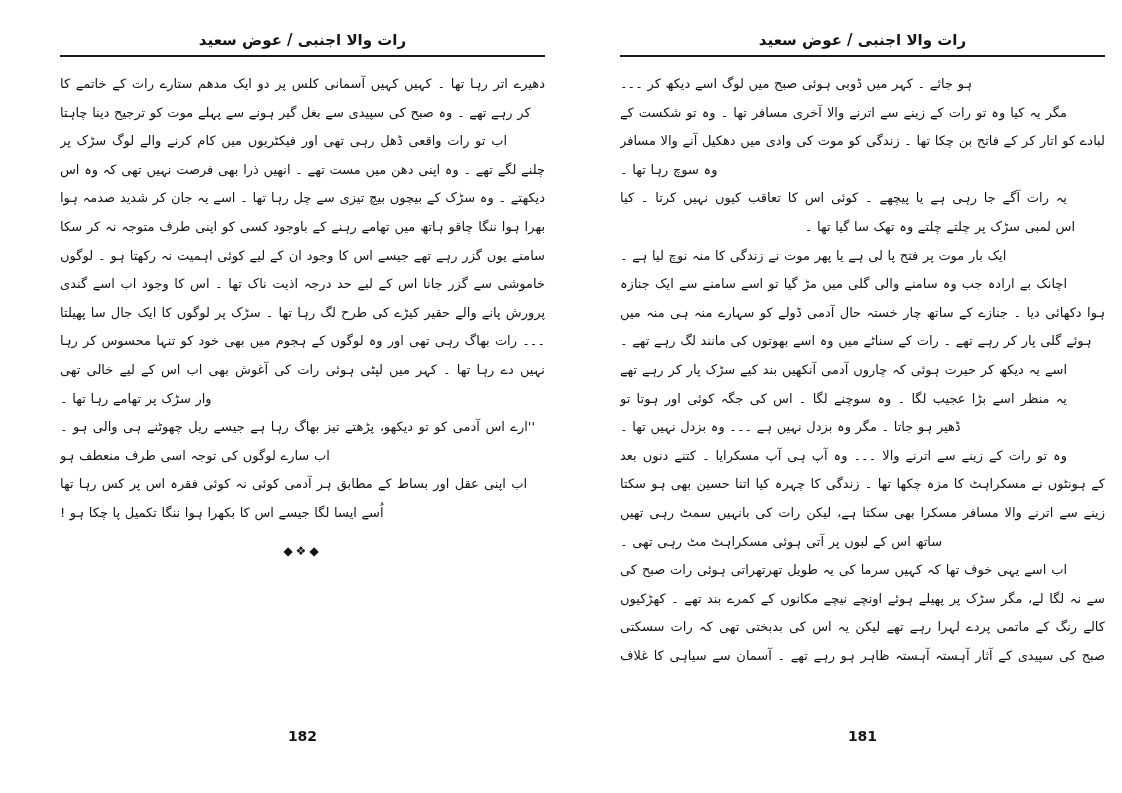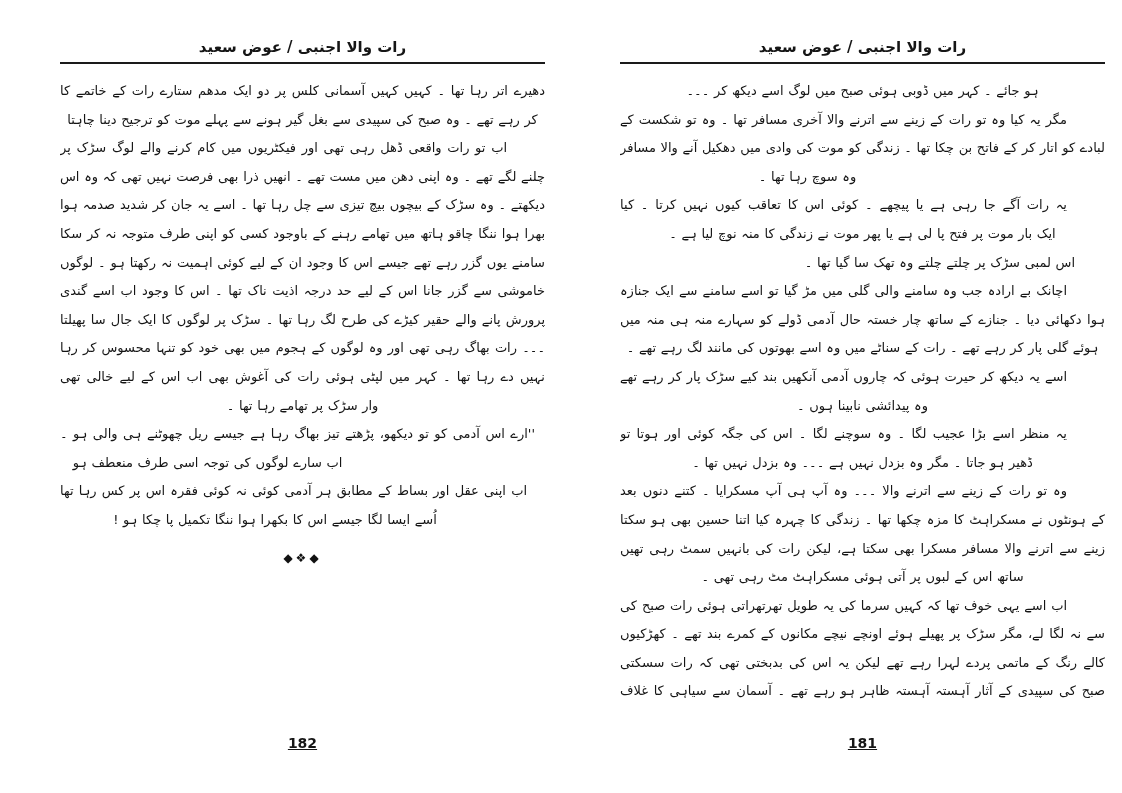--- a/index.html
+++ b/index.html
@@ -1,48 +1,48 @@
 <!DOCTYPE html>
 <html lang="ur"><head>
 <meta charset="utf-8">
 <style>
   * { margin:0; padding:0; box-sizing:border-box; }
   html, body { background:#ffffff; }
   body {
     width:1122px; height:793px; position:relative; overflow:hidden;
     font-family:"DejaVu Sans", sans-serif; color:#151515;
   }
-  .page { position:absolute; top:11px; width:485px; height:765px; }
+  .page { position:absolute; top:4px; width:485px; height:765px; }
   #page-left  { left:60px; }
   #page-right { left:620px; }
 
   .running-head {
     direction:rtl; text-align:center;
     font-size:15px; font-weight:bold;
     padding-top:27px; letter-spacing:0;
   }
   .head-rule { border-bottom:2px solid #1a1a1a; margin-top:6px; }
 
   .body-text { direction:rtl; margin-top:13px; font-size:13px; }
   .line {
     height:28.6px; line-height:28.6px; overflow:hidden;
     white-space:normal; word-spacing:0.5px;
   }
   .line.full       { text-align:justify; text-align-last:justify; }
   .line.start      { text-align:justify; text-align-last:justify; padding-right:38px; }
   .line.start-short{ text-align:right; padding-right:30px; }
-  .line.end        { text-align:center; }
+  .line.end        { text-align:left; }
 
   .ornament {
     text-align:center; font-size:12px; letter-spacing:3px;
     margin-top:16px; color:#111;
   }
   .page-number {
     position:absolute; top:724px; left:0; width:100%;
-    text-align:center; font-weight:bold; font-size:14px;text-decoration:underline;
+    text-align:center; font-weight:bold; font-size:14px;
   }
 </style>
 </head>
 <body>
 
 <div class="page" id="page-left">
   <div class="running-head">رات والا اجنبی / عوض سعید</div>
   <div class="head-rule"></div>
   <div class="body-text">
       <div class="line full">دھیرے اتر رہا تھا ۔ کہیں کہیں آسمانی کلس پر دو ایک مدھم ستارے رات کے خاتمے کا جیسے اعلان</div>
@@ -68,27 +68,26 @@
 
 <div class="page" id="page-right">
   <div class="running-head">رات والا اجنبی / عوض سعید</div>
   <div class="head-rule"></div>
   <div class="body-text">
       <div class="line end">ہو جائے ۔ کہر میں ڈوبی ہوئی صبح میں لوگ اسے دیکھ کر ۔۔۔</div>
       <div class="line start">مگر یہ کیا وہ تو رات کے زینے سے اترنے والا آخری مسافر تھا ۔ وہ تو شکست کے</div>
       <div class="line full">لبادے کو اتار کر کے فاتح بن چکا تھا ۔ زندگی کو موت کی وادی میں دھکیل آنے والا مسافر ۔</div>
       <div class="line end" style="padding-right: 110px;">وہ سوچ رہا تھا ۔</div>
       <div class="line start">یہ رات آگے جا رہی ہے یا پیچھے ۔ کوئی اس کا تعاقب کیوں نہیں کرتا ۔ کیا زندگی نے پھر</div>
+      <div class="line start-short">اس لمبی سڑک پر چلتے چلتے وہ تھک سا گیا تھا ۔</div>
       <div class="line end">ایک بار موت پر فتح پا لی ہے یا پھر موت نے زندگی کا منہ نوچ لیا ہے ۔</div>
-      <div class="line start-short">اس لمبی سڑک پر چلتے چلتے وہ تھک سا گیا تھا ۔</div>
       <div class="line start">اچانک بے ارادہ جب وہ سامنے والی گلی میں مڑ گیا تو اسے سامنے سے ایک جنازہ آتا</div>
       <div class="line full">ہوا دکھائی دیا ۔ جنازے کے ساتھ چار خستہ حال آدمی ڈولے کو سہارے منہ ہی منہ میں کچھ پڑھتے</div>
       <div class="line end">ہوئے گلی پار کر رہے تھے ۔ رات کے سناٹے میں وہ اسے بھوتوں کی مانند لگ رہے تھے ۔</div>
       <div class="line start">اسے یہ دیکھ کر حیرت ہوئی کہ چاروں آدمی آنکھیں بند کیے سڑک پار کر رہے تھے جیسے</div>
-      <div class="line end">وہ پیدائشی نابینا ہوں ۔</div>
       <div class="line start">یہ منظر اسے بڑا عجیب لگا ۔ وہ سوچنے لگا ۔ اس کی جگہ کوئی اور ہوتا تو شاید چیخ مار کر وہیں</div>
       <div class="line end">ڈھیر ہو جاتا ۔ مگر وہ بزدل نہیں ہے ۔۔۔ وہ بزدل نہیں تھا ۔</div>
       <div class="line start">وہ تو رات کے زینے سے اترنے والا ۔۔۔ وہ آپ ہی آپ مسکرایا ۔ کتنے دنوں بعد اس</div>
       <div class="line full">کے ہونٹوں نے مسکراہٹ کا مزہ چکھا تھا ۔ زندگی کا چہرہ کیا اتنا حسین بھی ہو سکتا ہے ۔ کیا رات کے</div>
       <div class="line full">زینے سے اترنے والا مسافر مسکرا بھی سکتا ہے، لیکن رات کی بانہیں سمٹ رہی تھیں اور اس کے ساتھ</div>
       <div class="line end">ساتھ اس کے لبوں پر آتی ہوئی مسکراہٹ مٹ رہی تھی ۔</div>
       <div class="line start">اب اسے یہی خوف تھا کہ کہیں سرما کی یہ طویل تھرتھراتی ہوئی رات صبح کی روشنی کو گلے</div>
       <div class="line full">سے نہ لگا لے، مگر سڑک پر پھیلے ہوئے اونچے نیچے مکانوں کے کمرے بند تھے ۔ کھڑکیوں پر گہرے</div>
       <div class="line full">کالے رنگ کے ماتمی پردے لہرا رہے تھے لیکن یہ اس کی بدبختی تھی کہ رات سسکتی ہوئی مر رہی تھی اور</div>
       <div class="line full">صبح کی سپیدی کے آثار آہستہ آہستہ ظاہر ہو رہے تھے ۔ آسمان سے سیاہی کا غلاف دھیرے</div>

